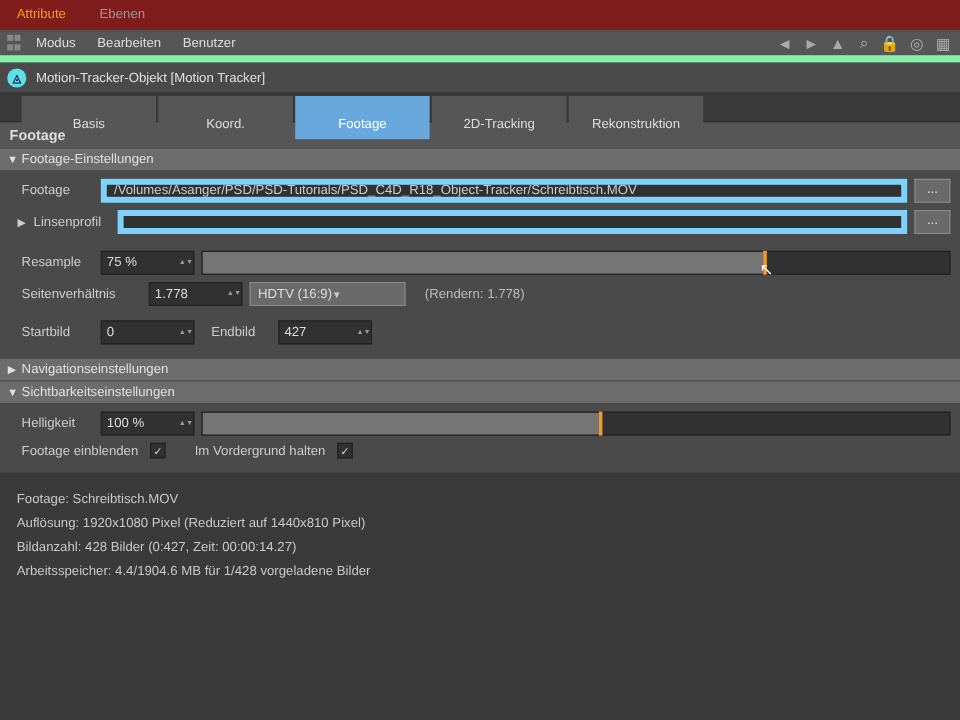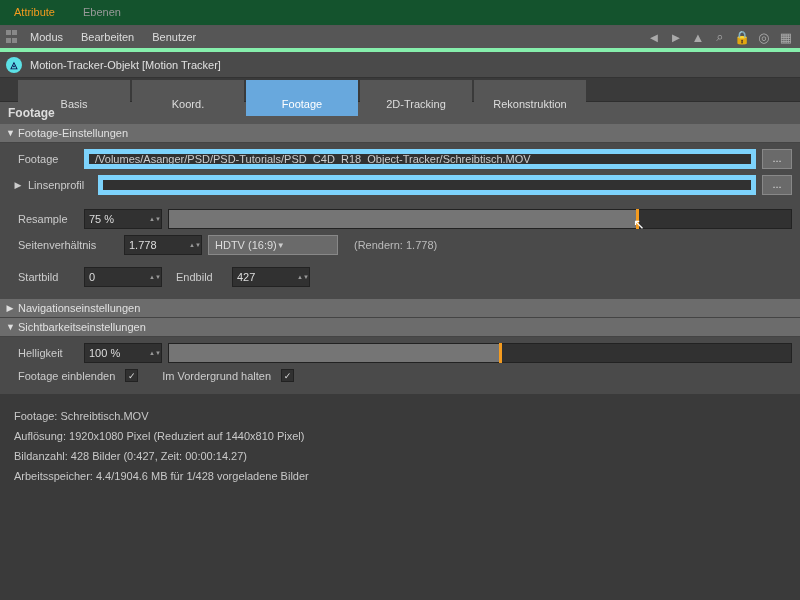--- a/index.html
+++ b/index.html
@@ -1,20 +1,20 @@
 <!DOCTYPE html>
 <html><head>
 <meta charset="utf-8">
 <style>
 *{margin:0;padding:0;box-sizing:border-box;font-family:Arial,sans-serif;font-size:11px;-webkit-user-select:none;user-select:none}
 body{background:#3a3a3a;color:#ccc;width:800px;height:600px;overflow:hidden}
-.top-tabs{display:flex;background:#14532d;height:26px;border-bottom:1px solid #555}
+.top-tabs{display:flex;background:#7f1d1d;height:26px;border-bottom:1px solid #555}
 .top-tab{padding:6px 14px;color:#999;cursor:pointer}
 .top-tab.active{color:#f49b1f}
-.menubar{display:flex;align-items:center;background:#565656;height:26px;padding:0 6px;border-bottom:4px solid #86efac;position:relative;color:#ddd}
+.menubar{display:flex;align-items:center;background:#565656;height:26px;padding:0 6px;border-bottom:6px solid #86efac;position:relative;color:#ddd}
 .menu-icon{width:14px;height:14px;margin-right:10px;display:flex;flex-wrap:wrap;gap:1px}
 .menu-icon span{width:5px;height:5px;background:#888}
 .menu-item{margin-right:18px;cursor:pointer}
 .menu-right{position:absolute;right:6px;display:flex;gap:6px}
 .menu-right-icon{width:16px;height:16px;display:flex;align-items:center;justify-content:center;color:#aaa;font-size:13px}
 .titlebar{display:flex;align-items:center;background:#4a4a4a;height:26px;padding:0 6px;border-bottom:1px solid #333}
 .obj-icon{width:16px;height:16px;border-radius:50%;background:#5ce1e6;margin-right:8px;display:flex;align-items:center;justify-content:center;color:#004;font-size:9px;font-weight:bold}
 .obj-title{color:#e0e0e0}
 .subtabs{display:flex;background:#3a3a3a;height:24px;border-bottom:1px solid #2e2e2e}
 .subtab{width:112px;text-align:center;padding:18px 0;background:#565656;margin-right:2px;margin-top:2px;color:#ddd;cursor:pointer}

